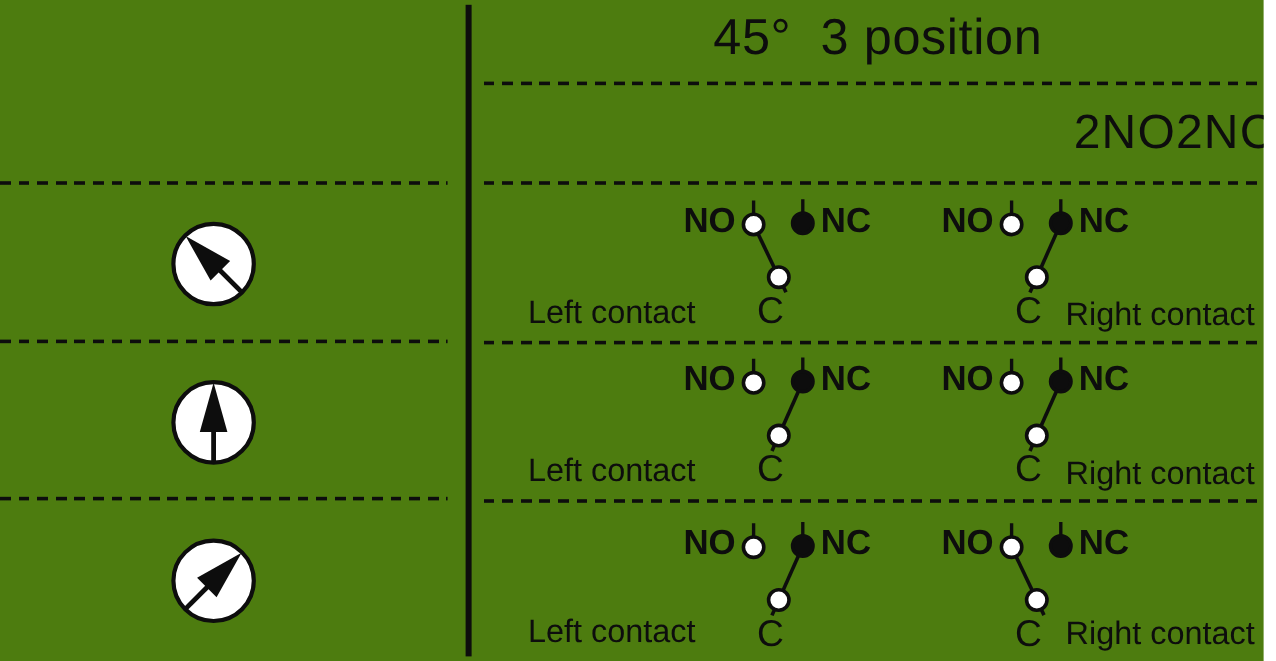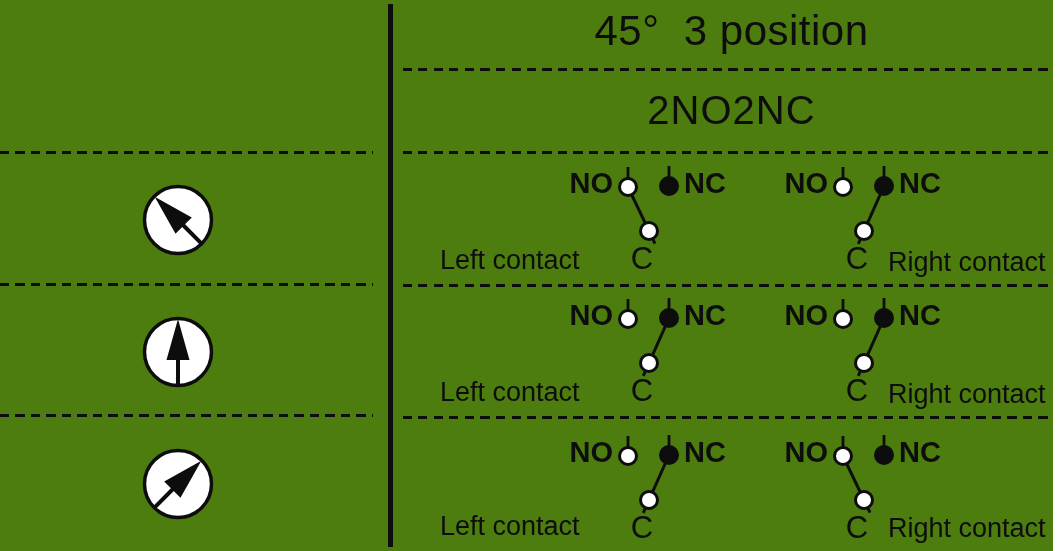--- a/index.html
+++ b/index.html
@@ -9,21 +9,21 @@
   }
   .vline{position:absolute;left:388px;top:4px;width:5px;height:543px;background:#0d0d0d;}
   .dash-h{position:absolute;height:3.4px;
     background:repeating-linear-gradient(90deg,#0d0d0d 0 9px,transparent 9px 15.5px);}
   .dash-left{left:0;width:373px;}
   .dash-right{left:403px;width:660px;}
   .dl-1{top:151px}.dl-2{top:283px}.dl-3{top:414px}
   .dr-0{top:68px}.dr-1{top:151px}.dr-2{top:284px}.dr-3{top:416px}
   .title{position:absolute;left:400px;top:10px;width:663px;text-align:center;
     font-size:42px;line-height:1;white-space:pre;letter-spacing:.5px;}
-  .subtitle{position:absolute;left:400px;top:90px;width:663px;text-align:center;
+  .subtitle{position:absolute;left:400px;top:90px;width:663px;text-align:right;
     font-size:40px;line-height:1;letter-spacing:1px;}
   .dial{position:absolute;left:133px;}
   .dial.r0{top:175px}.dial.r1{top:307px}.dial.r2{top:439px}
   .contact{position:absolute;}
   .contact.cl{left:558px}.contact.cr{left:773px}
   .contact.r0{top:159px}.contact.r1{top:291px}.contact.r2{top:428px}
   .side-label{position:absolute;font-size:27px;line-height:1;white-space:nowrap;}
   .side-label.sl-left{left:440px;width:172px;text-align:left;}
   .side-label.sl-right{left:888px;}
   .lt0{top:247px}.lt1{top:379px}.lt2{top:513px}

